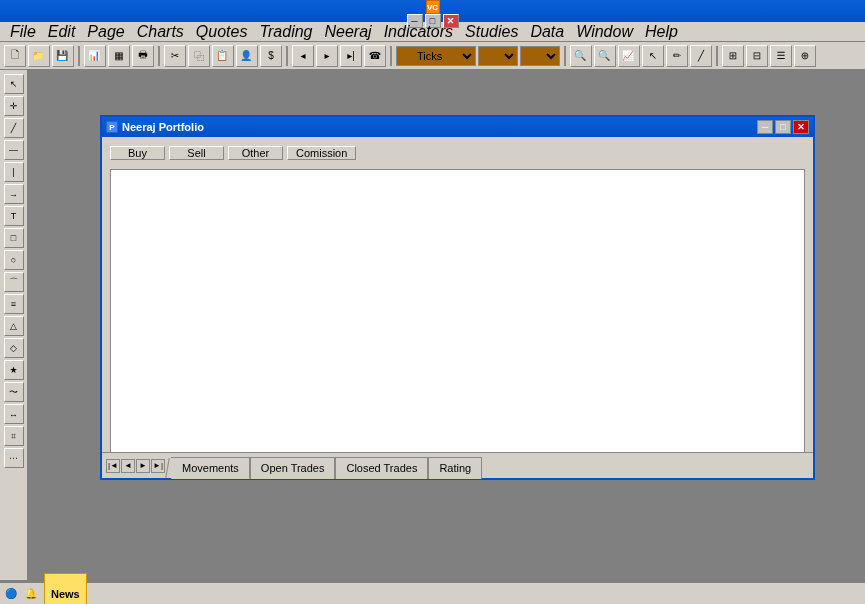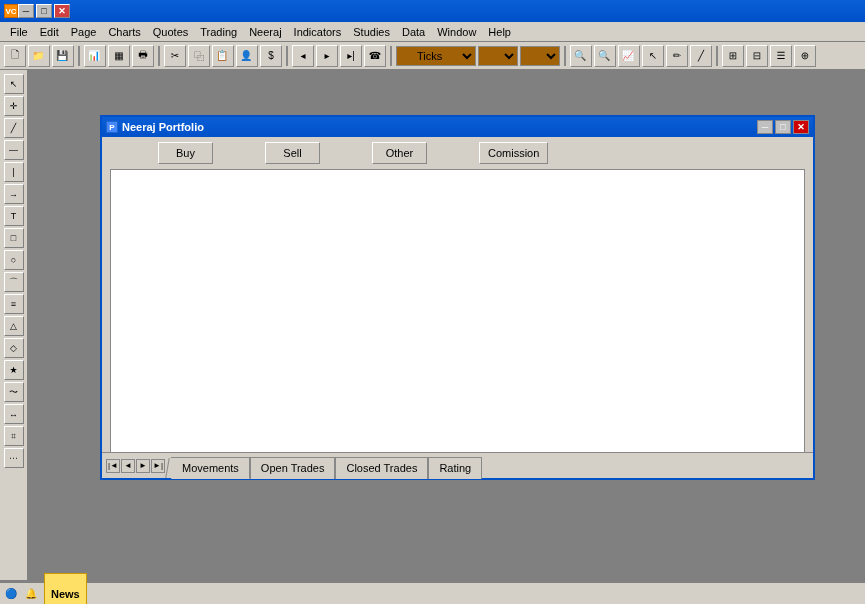--- a/index.html
+++ b/index.html
@@ -16,20 +16,22 @@
     
     .title-bar {
       background: linear-gradient(to bottom, #0a5fd6 0%, #0050c8 100%);
       height: 22px;
       display: flex;
       align-items: center;
       padding: 0 4px;
       color: white;
       font-weight: bold;
       font-size: 11px;
+      justify-content: space-between;
+      flex-direction: column;
     }
     .title-bar-left {
       display: flex;
       align-items: center;
       gap: 4px;
     }
     .title-icon {
       width: 14px;
       height: 14px;
       background: #ff8c00;
@@ -67,23 +69,24 @@
     .menu-bar {
       background: #d4d0c8;
       height: 20px;
       display: flex;
       align-items: center;
       padding: 0 4px;
       border-bottom: 1px solid #808080;
     }
     .menu-item {
       padding: 2px 6px;
-      font-size: 11px;
+      font-size: 16px;
       color: #000;
       cursor: pointer;
+      font-style: italic;
     }
 
     
     .toolbar {
       background: #d4d0c8;
       height: 28px;
       display: flex;
       align-items: center;
       padding: 2px 4px;
       gap: 2px;
@@ -215,33 +218,32 @@
     
     .dialog-toolbar {
       background: #d4d0c8;
       height: 32px;
       display: flex;
       align-items: center;
       padding: 4px 8px;
       gap: 4px;
     }
     .dialog-tab-btn {
-      height: 22px;
+      height: 14px;
       min-width: 55px;
       background: #d4d0c8;
       border: 1px solid #888;
       border-top-color: #fff;
       border-left-color: #fff;
       font-size: 11px;
       cursor: pointer;
       padding: 0 8px;
       display: flex;
       align-items: center;
       justify-content: center;
-      margin-left: 48px;
     }
     .table-header {
       display: grid;
       grid-template-columns: 60px 90px 70px 80px 70px 70px 90px 70px;
       background: #0050c8;
       color: white;
       font-size: 11px;
       font-weight: bold;
     }
     .table-header-cell {

